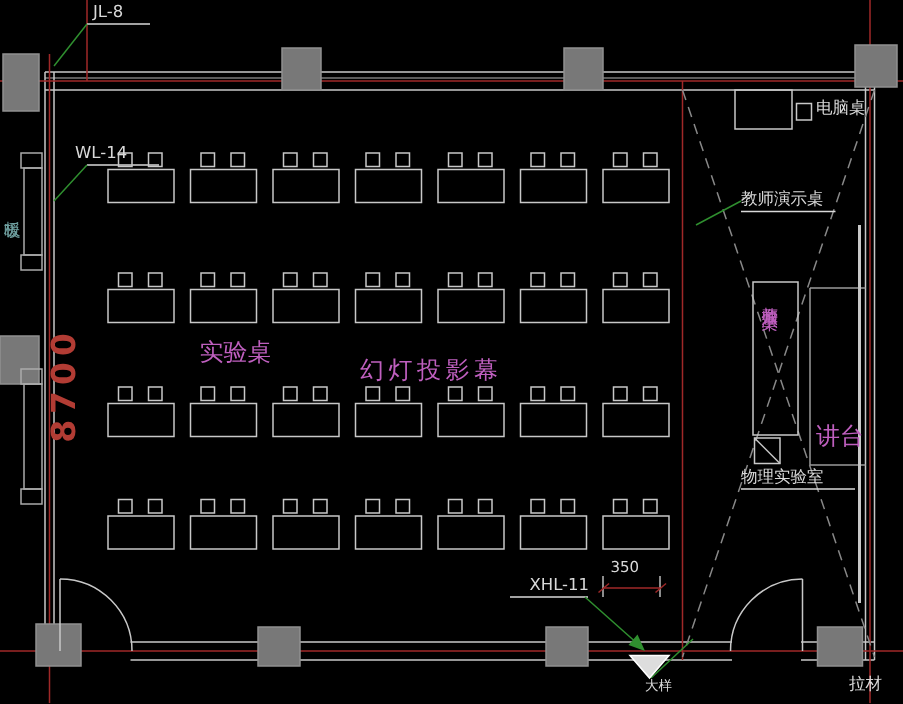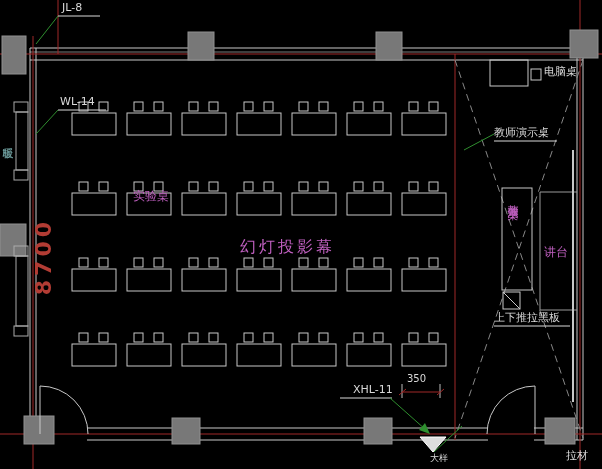--- a/index.html
+++ b/index.html
@@ -4,21 +4,21 @@
 <style>
   html,body{margin:0;padding:0;background:#000;}
   #canvas{position:relative;width:602px;height:469px;background:#000;overflow:hidden;
           font-family:"DejaVu Sans",sans-serif;}
   #plan-svg{position:absolute;left:0;top:0;}
   .lbl{position:absolute;white-space:nowrap;line-height:1.1;}
   .white{color:#d9d9d9;}
   .magenta{color:#bf5fbf;}
   .red{color:#b23c34;}
   .teal{color:#6f9f9f;}
-  .s9{font-size:9px;} .s10{font-size:10px;} .s11{font-size:11px;} .s12{font-size:12px;}
+  .s9{font-size:9px;} .s10{font-size:10px;} .s11{font-size:11px;} .s12{font-size:16px;margin-top:36px;}
   .room{font-size:16px;letter-spacing:3px;}
   .bigdim{font-size:27px;letter-spacing:5px;font-weight:bold;}
   .vdim{font-size:22px;letter-spacing:4px;font-weight:bold;
         writing-mode:vertical-rl;transform:rotate(180deg);}
   .vtext{writing-mode:vertical-rl;text-orientation:upright;letter-spacing:1px;}
 </style>
 </head>
 <body>
 
 <div id="canvas">
@@ -213,27 +213,27 @@
         <rect x="347" y="344" width="44" height="22"></rect>
         <rect x="354" y="333" width="9" height="9"></rect>
         <rect x="374" y="333" width="9" height="9"></rect>
         <rect x="402" y="344" width="44" height="22"></rect>
         <rect x="409" y="333" width="9" height="9"></rect>
         <rect x="429" y="333" width="9" height="9"></rect>
       </g>
   </svg>
 
   <div class="lbl white s11" style="left:62px;top:2px">JL-8</div>
-  <div class="lbl white s11" style="left:60px;top:96px">WL-14</div>
+  <div class="lbl white s11" style="left:50px;top:96px">WL-14</div>
   <div class="lbl red vdim" style="left:32px;top:218px">8700</div>
   <div class="lbl teal s11 vtext" style="left:1px;top:138px">暖板</div>
   <div class="lbl magenta s12" style="left:133px;top:190px">实验桌</div>
   <div class="lbl magenta room" style="left:240px;top:238px">幻灯投影幕</div>
   <div class="lbl white s11" style="left:544px;top:66px">电脑桌</div>
   <div class="lbl white s11" style="left:494px;top:127px">教师演示桌</div>
   <div class="lbl magenta s11 vtext" style="left:506px;top:196px">教师演示桌</div>
   <div class="lbl magenta s12" style="left:544px;top:246px">讲台</div>
-  <div class="lbl white s11" style="left:494px;top:312px">上下推拉黑板</div>
+  <div class="lbl white s11" style="left:494px;top:312px">物理实验室</div>
   <div class="lbl white s11" style="left:353px;top:384px">XHL-11</div>
   <div class="lbl white s10" style="left:407px;top:373px">350</div>
   <div class="lbl white s9" style="left:430px;top:454px">大样</div>
   <div class="lbl white s11" style="left:566px;top:450px">拉材</div>
 </div>
 
 </body></html>

